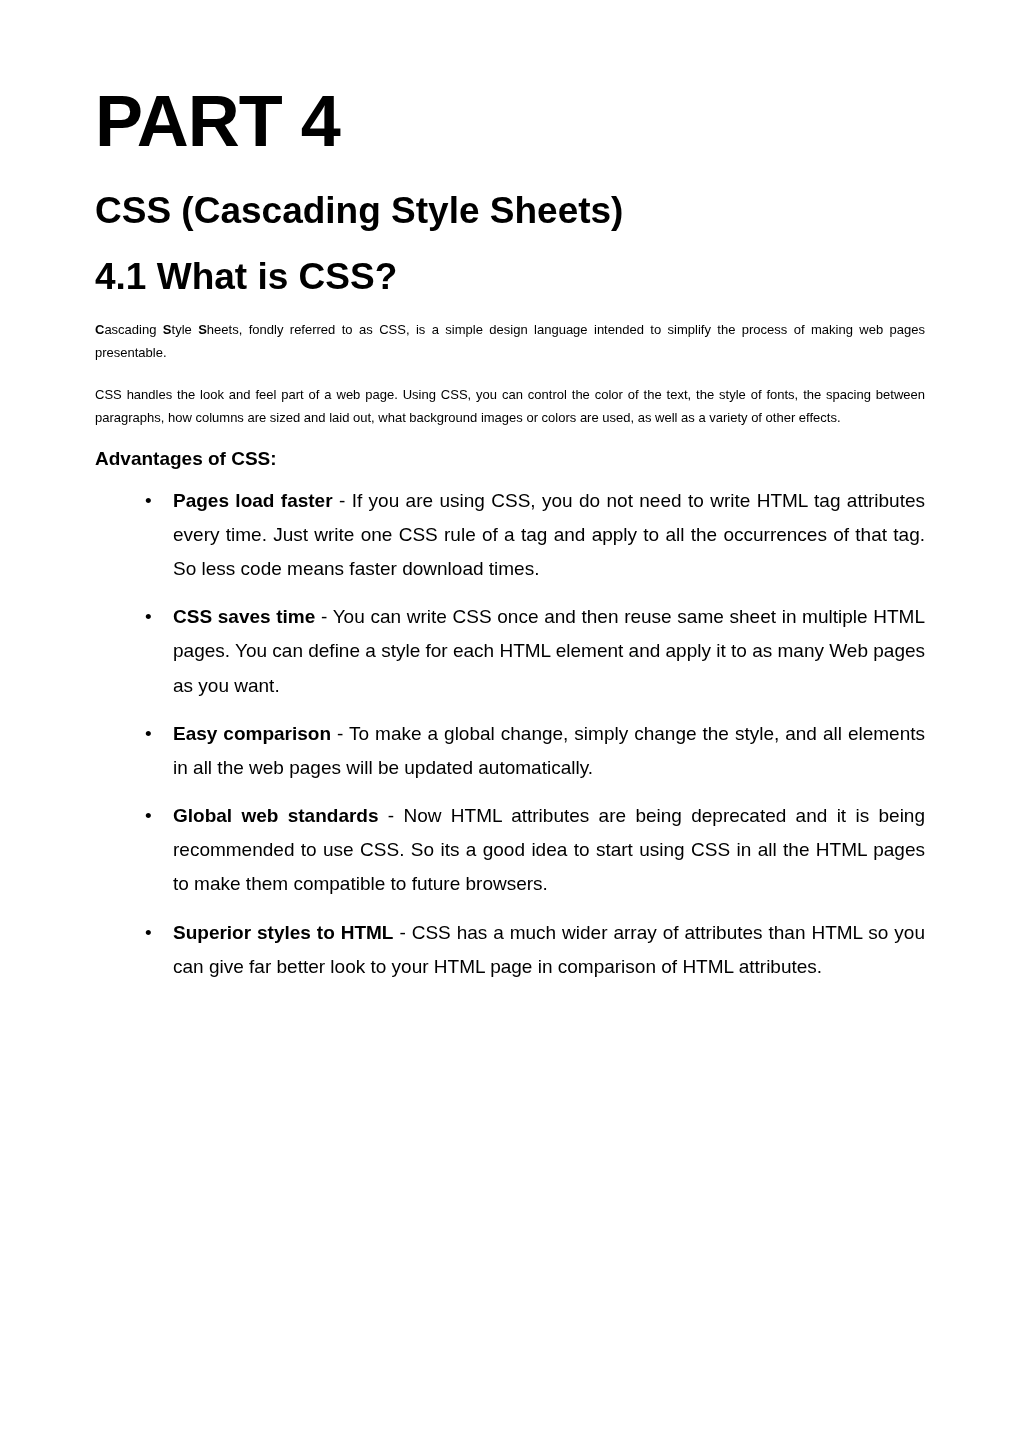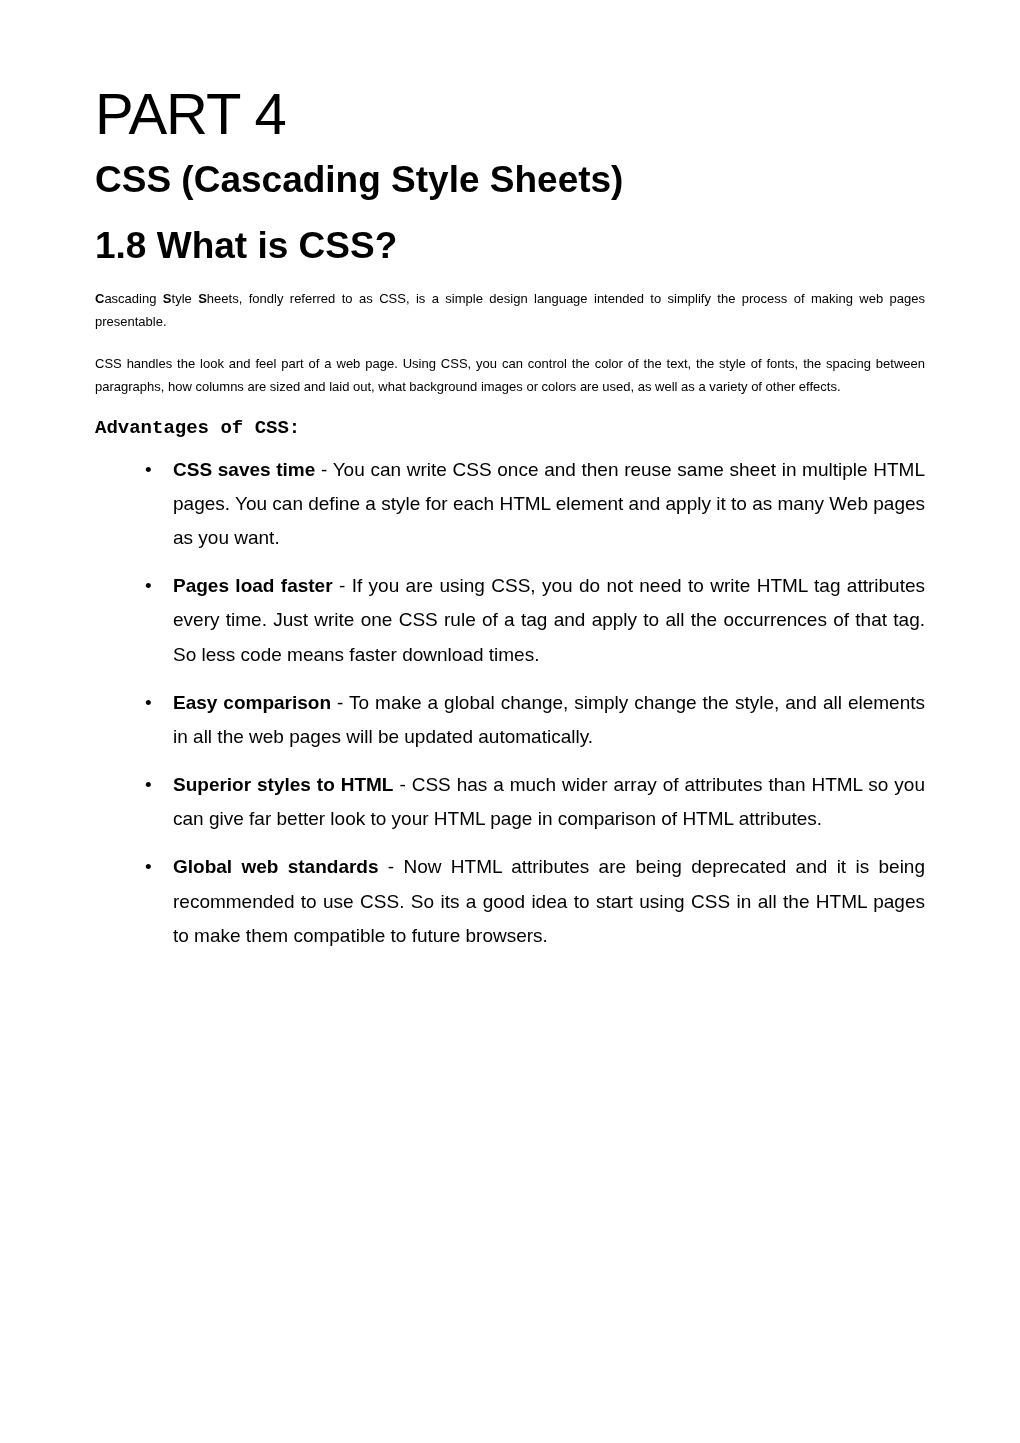--- a/index.html
+++ b/index.html
@@ -9,23 +9,23 @@
     }
     body {
       width: 1020px;
       height: 1443px;
       background: #fff;
       font-family: Arial, Helvetica, sans-serif;
       color: #000;
       padding: 80px 95px 95px 95px;
     }
     .part-title {
-      font-size: 58px;
-      font-weight: normal;
-      margin-bottom: 12px;
+      font-size: 72px;
+      font-weight: bold;
+      margin-bottom: 28px;
       letter-spacing: -1px;
     }
     .subtitle {
       font-size: 37px;
       font-weight: bold;
       margin-bottom: 24px;
     }
     .section-title {
       font-size: 37px;
       font-weight: bold;
@@ -37,21 +37,20 @@
       text-align: justify;
       margin-bottom: 18px;
     }
     .para .bold {
       font-weight: bold;
     }
     .heading-small {
       font-size: 19px;
       font-weight: bold;
       margin-bottom: 14px;
-      font-family: Liberation Mono, monospace;
     }
     ul.advantages {
       list-style: none;
       padding-left: 50px;
     }
     ul.advantages li {
       position: relative;
       font-size: 19px;
       line-height: 1.8;
       text-align: justify;
@@ -69,39 +68,39 @@
       font-weight: bold;
     }
   </style>
 </head>
 <body>
 
 <h1 class="part-title">PART 4</h1>
 
 <h2 class="subtitle">CSS (Cascading Style Sheets)</h2>
 
-<h2 class="section-title">1.8 What is CSS?</h2>
+<h2 class="section-title">4.1 What is CSS?</h2>
 
 <p class="para">
   <span class="bold">C</span><span>ascading&nbsp;</span><span class="bold">S</span><span>tyle&nbsp;</span><span class="bold">S</span><span>heets, fondly referred to as CSS, is a simple design language intended to simplify the process of making web pages presentable.</span>
 </p>
 
 <p class="para">CSS handles the look and feel part of a web page. Using CSS, you can control the color of the text, the style of fonts, the spacing between paragraphs, how columns are sized and laid out, what background images or colors are used, as well as a variety of other effects.</p>
 
 <p class="heading-small">Advantages of CSS:</p>
 
 <ul class="advantages">
   <li>
-    <span class="bold">CSS saves time</span><span>&nbsp;- You can write CSS once and then reuse same sheet in multiple HTML pages. You can define a style for each HTML element and apply it to as many Web pages as you want.</span>
+    <span class="bold">Pages load faster</span><span>&nbsp;- If you are using CSS, you do not need to write HTML tag attributes every time. Just write one CSS rule of a tag and apply to all the occurrences of that tag. So less code means faster download times.</span>
   </li>
   <li>
-    <span class="bold">Pages load faster</span><span>&nbsp;- If you are using CSS, you do not need to write HTML tag attributes every time. Just write one CSS rule of a tag and apply to all the occurrences of that tag. So less code means faster download times.</span>
+    <span class="bold">CSS saves time</span><span>&nbsp;- You can write CSS once and then reuse same sheet in multiple HTML pages. You can define a style for each HTML element and apply it to as many Web pages as you want.</span>
   </li>
   <li>
     <span class="bold">Easy comparison</span><span>&nbsp;- To make a global change, simply change the style, and all elements in all the web pages will be updated automatically.</span>
   </li>
   <li>
-    <span class="bold">Superior styles to HTML</span><span>&nbsp;- CSS has a much wider array of attributes than HTML so you can give far better look to your HTML page in comparison of HTML attributes.</span>
+    <span class="bold">Global web standards</span><span>&nbsp;- Now HTML attributes are being deprecated and it is being recommended to use CSS. So its a good idea to start using CSS in all the HTML pages to make them compatible to future browsers.</span>
   </li>
   <li>
-    <span class="bold">Global web standards</span><span>&nbsp;- Now HTML attributes are being deprecated and it is being recommended to use CSS. So its a good idea to start using CSS in all the HTML pages to make them compatible to future browsers.</span>
+    <span class="bold">Superior styles to HTML</span><span>&nbsp;- CSS has a much wider array of attributes than HTML so you can give far better look to your HTML page in comparison of HTML attributes.</span>
   </li>
 </ul>
 
 </body></html>

